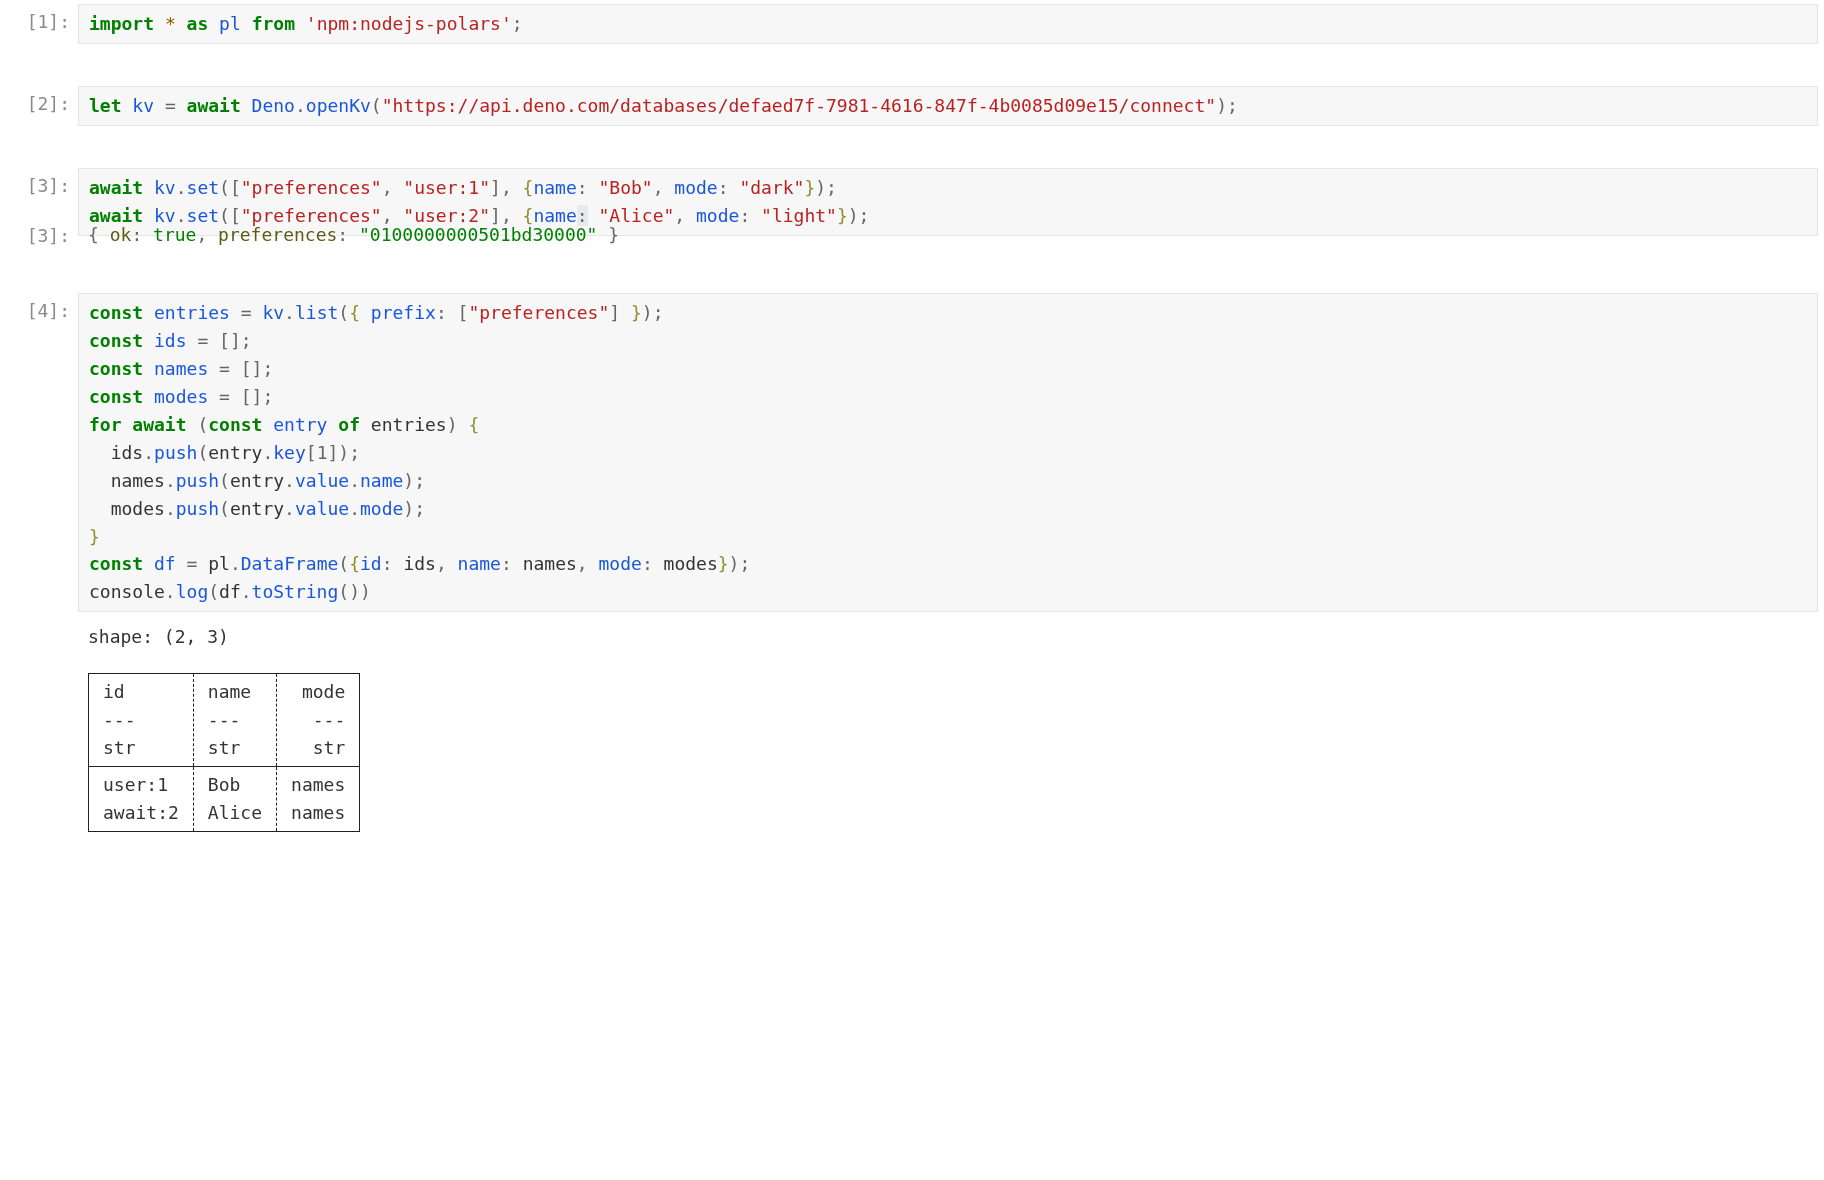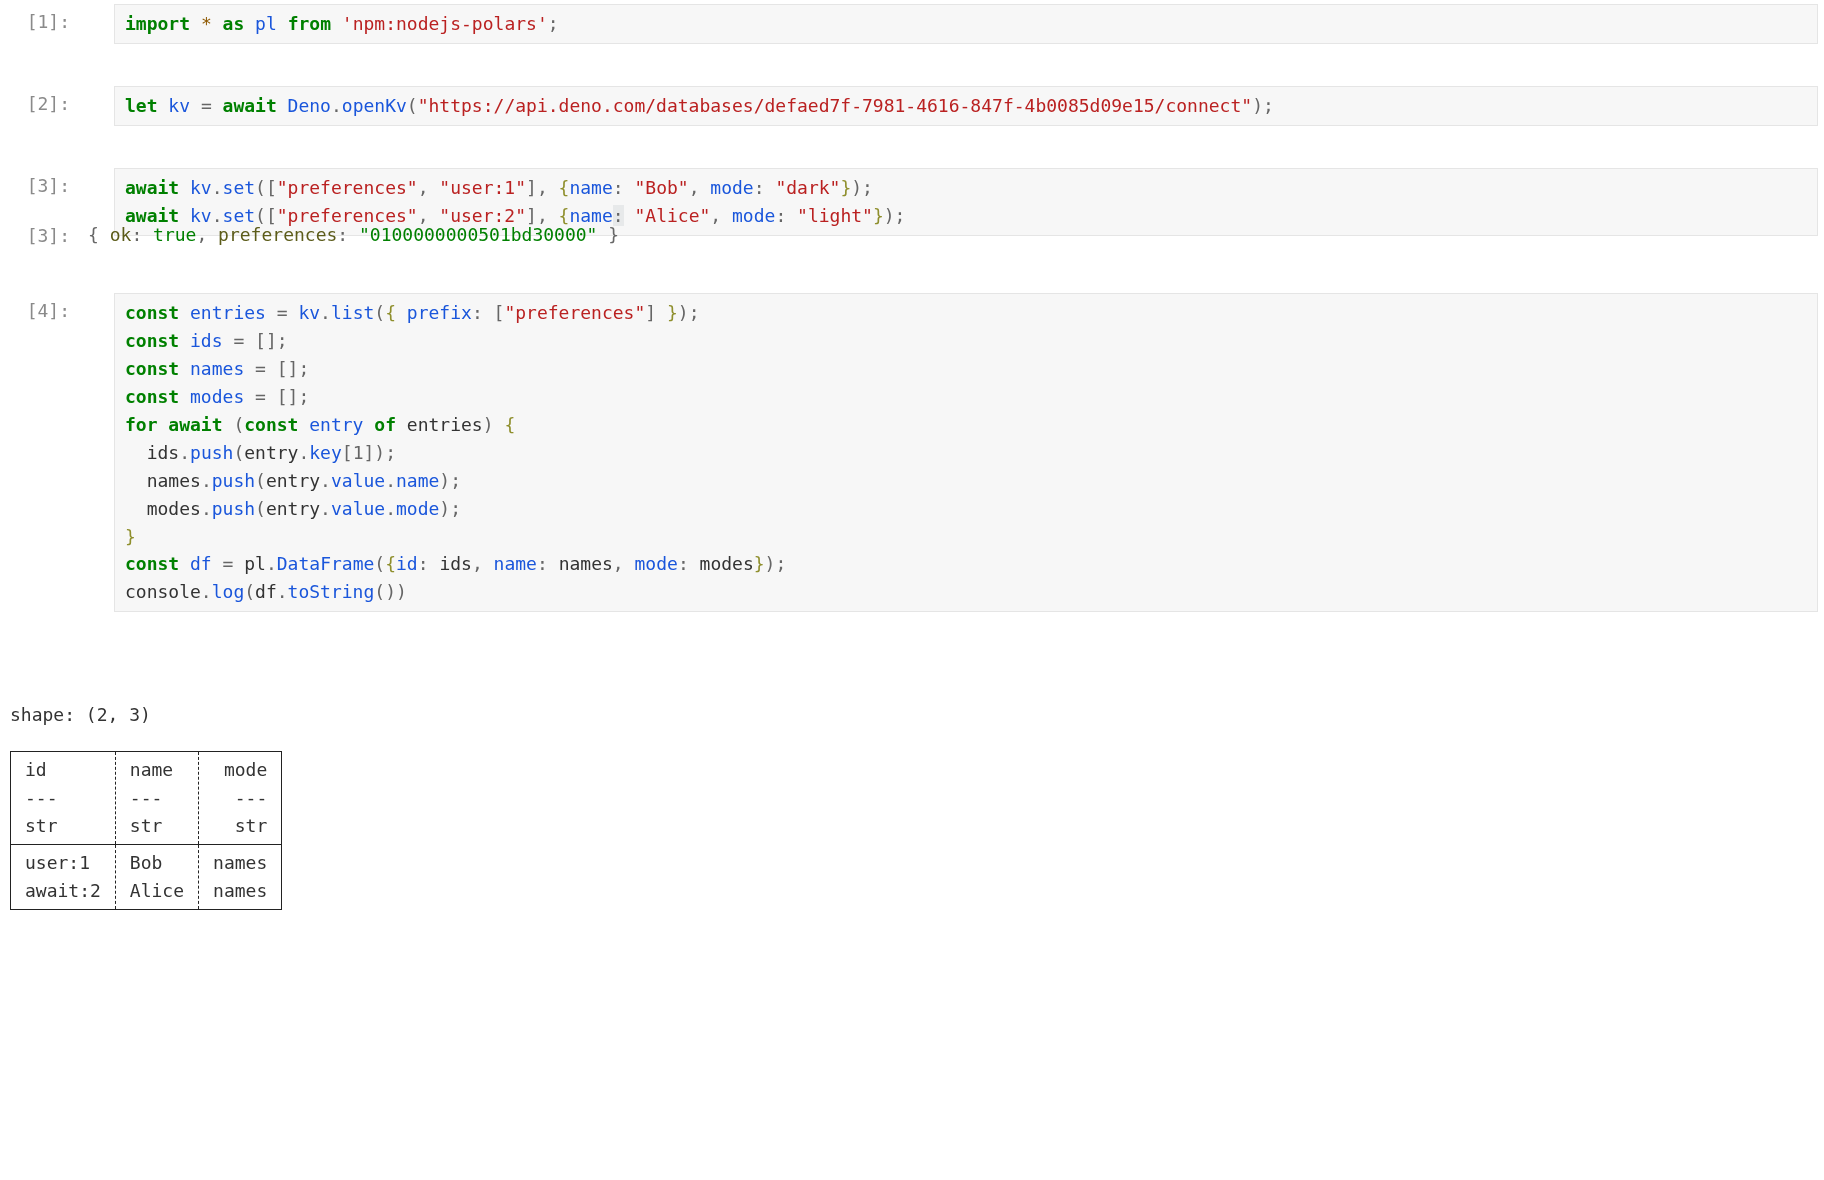--- a/index.html
+++ b/index.html
@@ -29,21 +29,20 @@
     user-select: none;
   }
   .input-area {
     flex: 1;
     background: #f7f7f7;
     border: 1px solid #e5e5e5;
     padding: 5px 10px;
     white-space: pre;
     overflow-x: auto;
     margin-right: 6px;
-    margin-left: 36px;
   }
   .output-area {
     flex: 1;
     padding: 3px 10px;
     white-space: pre;
     margin-right: 6px;
   }
   .tk-kw   { color: #008000; font-weight: 600; }   
   .tk-star { color: #8f5902; }
   .tk-id   { color: #1a56db; }   
@@ -109,21 +108,21 @@
 <span class="tk-kw">const</span> <span class="tk-id">modes</span> <span class="tk-punct">=</span> <span class="tk-punct">[]</span><span class="tk-punct">;</span>
 <span class="tk-kw">for</span> <span class="tk-kw">await</span> <span class="tk-punct">(</span><span class="tk-kw">const</span> <span class="tk-id">entry</span> <span class="tk-kw">of</span> <span class="tk-attr">entries</span><span class="tk-punct">)</span> <span class="tk-brace">{</span>
   <span class="tk-attr">ids</span><span class="tk-punct">.</span><span class="tk-id">push</span><span class="tk-punct">(</span><span class="tk-attr">entry</span><span class="tk-punct">.</span><span class="tk-id">key</span><span class="tk-punct">[</span><span class="tk-num">1</span><span class="tk-punct">]</span><span class="tk-punct">)</span><span class="tk-punct">;</span>
   <span class="tk-attr">names</span><span class="tk-punct">.</span><span class="tk-id">push</span><span class="tk-punct">(</span><span class="tk-attr">entry</span><span class="tk-punct">.</span><span class="tk-id">value</span><span class="tk-punct">.</span><span class="tk-id">name</span><span class="tk-punct">)</span><span class="tk-punct">;</span>
   <span class="tk-attr">modes</span><span class="tk-punct">.</span><span class="tk-id">push</span><span class="tk-punct">(</span><span class="tk-attr">entry</span><span class="tk-punct">.</span><span class="tk-id">value</span><span class="tk-punct">.</span><span class="tk-id">mode</span><span class="tk-punct">)</span><span class="tk-punct">;</span>
 <span class="tk-brace">}</span>
 <span class="tk-kw">const</span> <span class="tk-id">df</span> <span class="tk-punct">=</span> <span class="tk-attr">pl</span><span class="tk-punct">.</span><span class="tk-id">DataFrame</span><span class="tk-punct">(</span><span class="tk-brace">{</span><span class="tk-id">id</span><span class="tk-punct">:</span> <span class="tk-attr">ids</span><span class="tk-punct">,</span> <span class="tk-id">name</span><span class="tk-punct">:</span> <span class="tk-attr">names</span><span class="tk-punct">,</span> <span class="tk-id">mode</span><span class="tk-punct">:</span> <span class="tk-attr">modes</span><span class="tk-brace">}</span><span class="tk-punct">)</span><span class="tk-punct">;</span>
 <span class="tk-attr">console</span><span class="tk-punct">.</span><span class="tk-id">log</span><span class="tk-punct">(</span><span class="tk-attr">df</span><span class="tk-punct">.</span><span class="tk-id">toString</span><span class="tk-punct">(</span><span class="tk-punct">)</span><span class="tk-punct">)</span></div>
 </div>
 
-<div class="cell" style="margin-top:-4px;flex-direction:column;">
+<div class="cell" style="margin-top:-4px;">
   <div class="prompt"></div>
   <div class="output-area"><span class="shape-line">shape: (2, 3)</span><table class="df">
       <thead>
         <tr>
           <th><span>id</span>
 <span>---</span>
 <span>str</span></th>
           <th><span>name</span>
 <span>---</span>
 <span>str</span></th>

